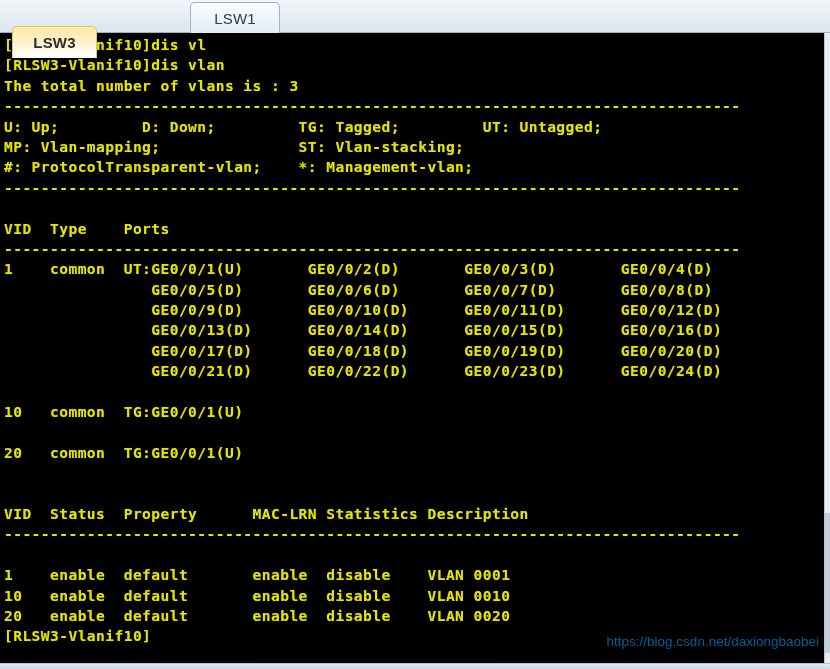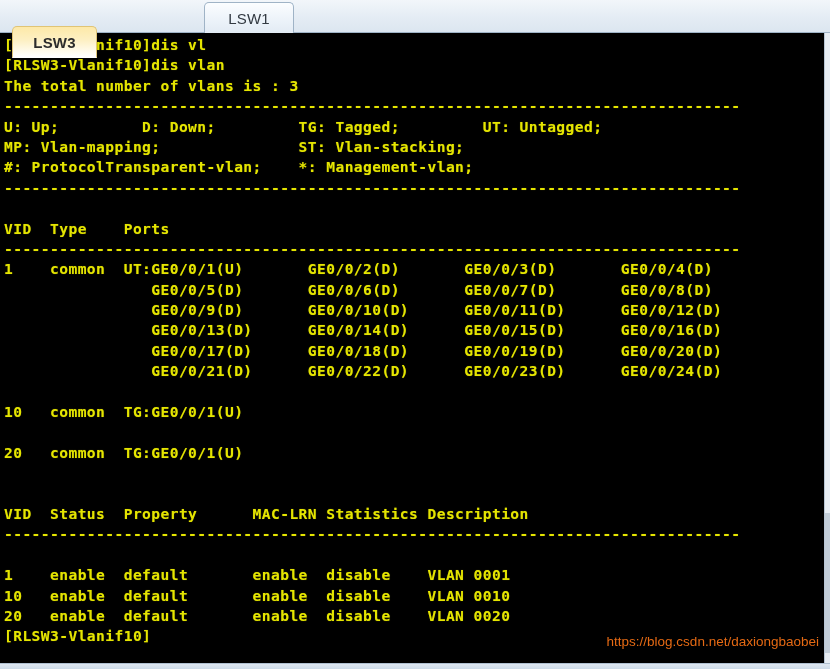--- a/index.html
+++ b/index.html
@@ -56,21 +56,21 @@
     background: linear-gradient(to bottom, #fde9a8 0%, #fdf0c4 45%, #fffdf4 88%, #ffffff 100%);
     color: #2d2d2d;
     font-weight: bold;
     border-color: #e0c475;
     border-bottom: 1px solid #ffffff;
     z-index: 3;
     height: 32px;
   }
   .tab#tab-0 { left: 12px;   width: 85px; margin-top: 24px; }
   .tab#tab-1 { left: 90px;  width: 95px; }
-  .tab#tab-2 { left: 204px; width: 90px; }
+  .tab#tab-2 { left: 190px; width: 90px; }
 
   
   .terminal-wrap {
     position: absolute;
     left: 0;
     top: 33px;
     width: 830px;
     height: 630px;
     background: #000000;
     border-right: 3px solid #1d4ed8;
@@ -122,21 +122,21 @@
     border-top: 1px solid #b0c0d0;
     box-sizing: border-box;
   }
 
   .watermark {
     position: absolute;
     right: 8px;
     bottom: 14px;
     font-family: "Liberation Sans", sans-serif;
     font-size: 13.5px;
-    color: #f97316;
+    color: #0369a1;
     opacity: 0.92;
     white-space: nowrap;
     user-select: none;
     padding-left: 16px;
   }
 </style>
 </head>
 <body>
 
 <div id="app">

